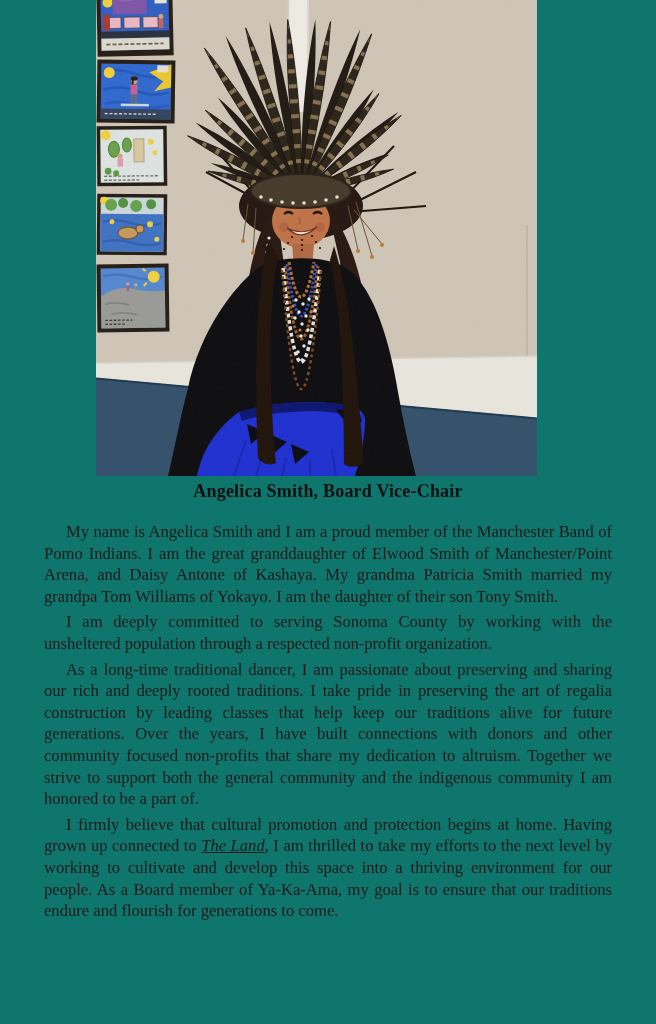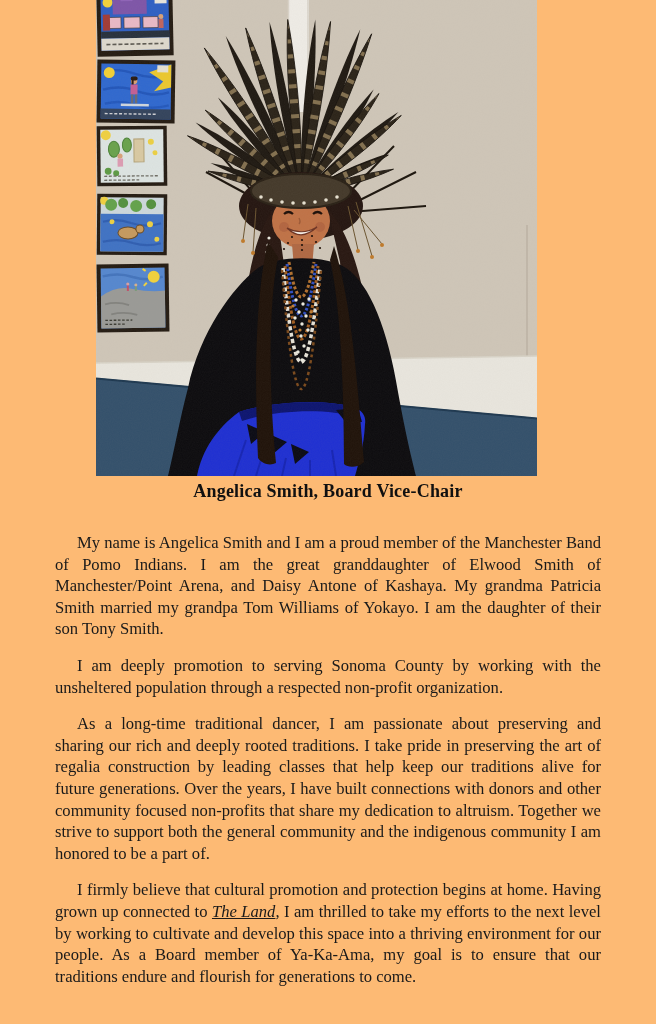--- a/index.html
+++ b/index.html
@@ -4,40 +4,40 @@
 <style>
   html,body { margin:0; padding:0; }
   body {
     width:656px; height:1024px;
     background:#ffffff;
     font-family:"Liberation Serif", serif;
     color:#171717;
     position:relative;
     overflow:hidden;
   }
-  .page { position:absolute; inset:0; background:#fdba74; }
+  .page { position:absolute; inset:0; background:#0f766e; }
   .photo-wrap {
     position:absolute; left:96px; top:0;
     width:441px; height:476px;
   }
   .photo-wrap svg { display:block; width:441px; height:476px; }
   .caption {
     position:absolute; top:481px; left:0; width:656px;
     text-align:center;
     font-size:18px; font-weight:700;
     letter-spacing:0.2px;
     color:#101010;
   }
   .bio {
     position:absolute; top:517px; left:40px; width:576px;
     font-size:16.6px; line-height:21.6px;
     text-align:justify;
     color:#1a1a1a;
   }
-  .bio p { margin:15px; text-indent:22px; }
+  .bio p { margin:4px; text-indent:22px; }
   .bio em { font-style:italic;text-decoration:underline; }
 </style>
 </head>
 <body>
 
 <div class="page">
 
   <div class="photo-wrap">
   <svg viewBox="0 0 441 476" xmlns="http://www.w3.org/2000/svg">
     <defs>
@@ -323,18 +323,18 @@
     </g>
 
     <rect width="441" height="476" filter="url(#grain)" opacity="0.12"></rect>
   </svg>
   </div>
 
   <div class="caption">Angelica Smith, Board Vice-Chair</div>
 
   <div class="bio">
     <p>My name is Angelica Smith and I am a proud member of the Manchester Band of Pomo Indians. I am the great granddaughter of Elwood Smith of Manchester/Point Arena, and Daisy Antone of Kashaya. My grandma Patricia Smith married my grandpa Tom Williams of Yokayo. I am the daughter of their son Tony Smith.</p>
-    <p>I am deeply promotion to serving Sonoma County by working with the unsheltered population through a respected non-profit organization.</p>
+    <p>I am deeply committed to serving Sonoma County by working with the unsheltered population through a respected non-profit organization.</p>
     <p>As a long-time traditional dancer, I am passionate about preserving and sharing our rich and deeply rooted traditions. I take pride in preserving the art of regalia construction by leading classes that help keep our traditions alive for future generations. Over the years, I have built connections with donors and other community focused non-profits that share my dedication to altruism. Together we strive to support both the general community and the indigenous community I am honored to be a part of.</p>
     <p><span>I firmly believe that cultural promotion and protection begins at home. Having grown up connected to </span><em>The Land</em><span>, I am thrilled to take my efforts to the next level by working to cultivate and develop this space into a thriving environment for our people. As a Board member of Ya-Ka-Ama, my goal is to ensure that our traditions endure and flourish for generations to come.</span></p>
   </div>
 
 </div>
 
 </body></html>

